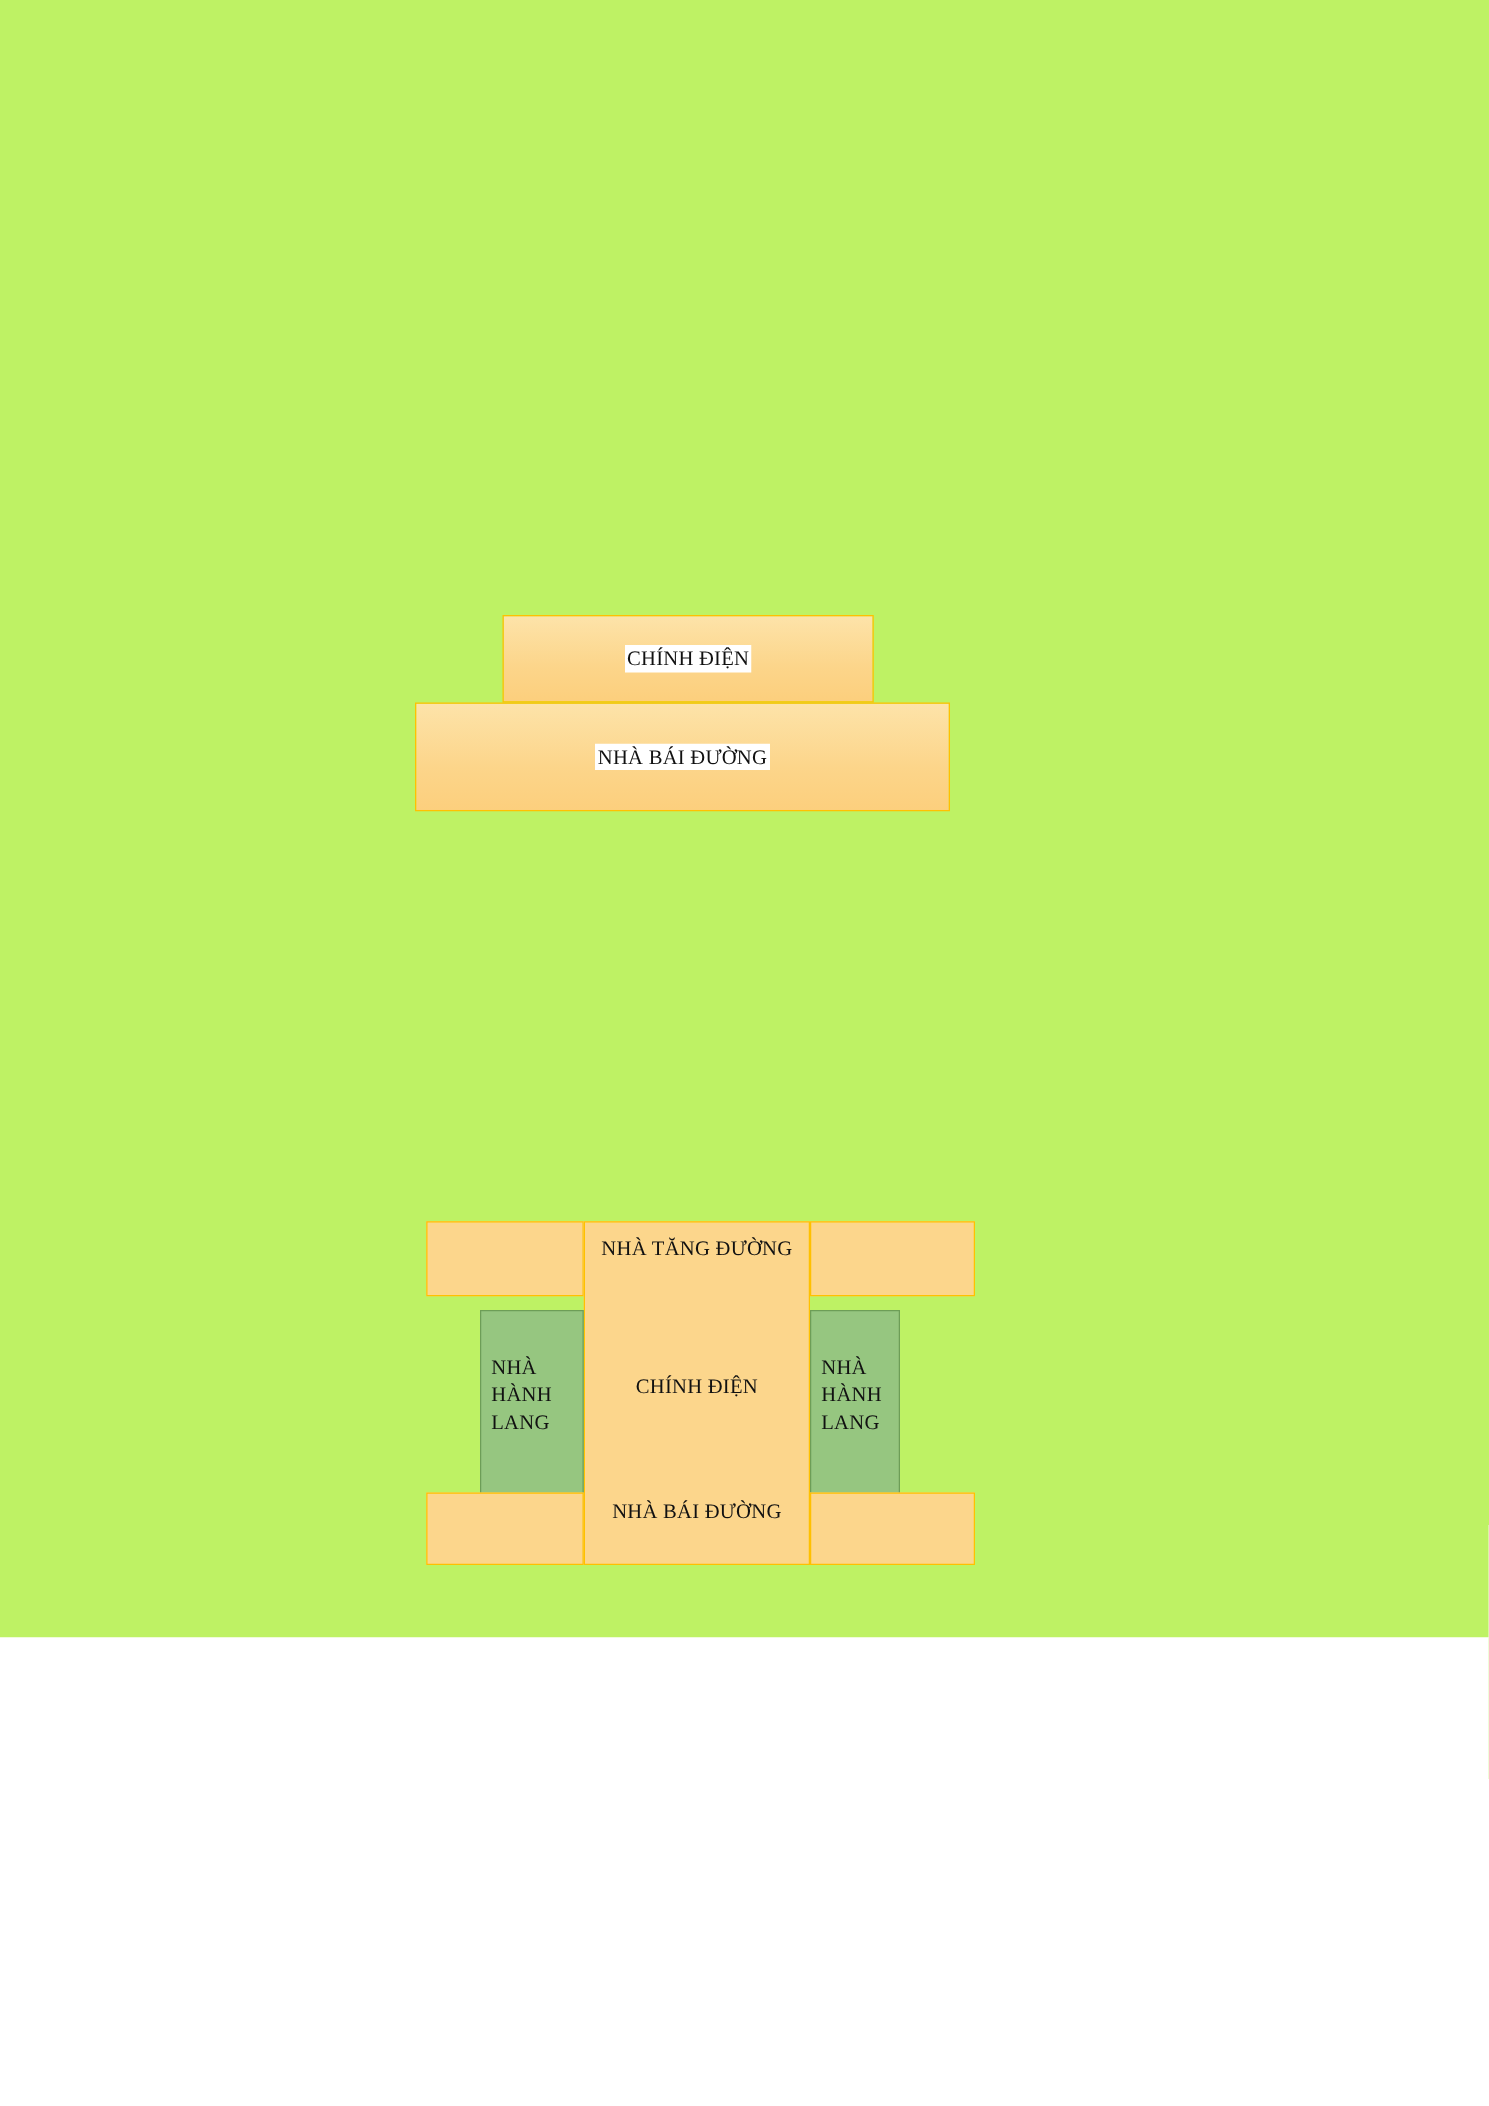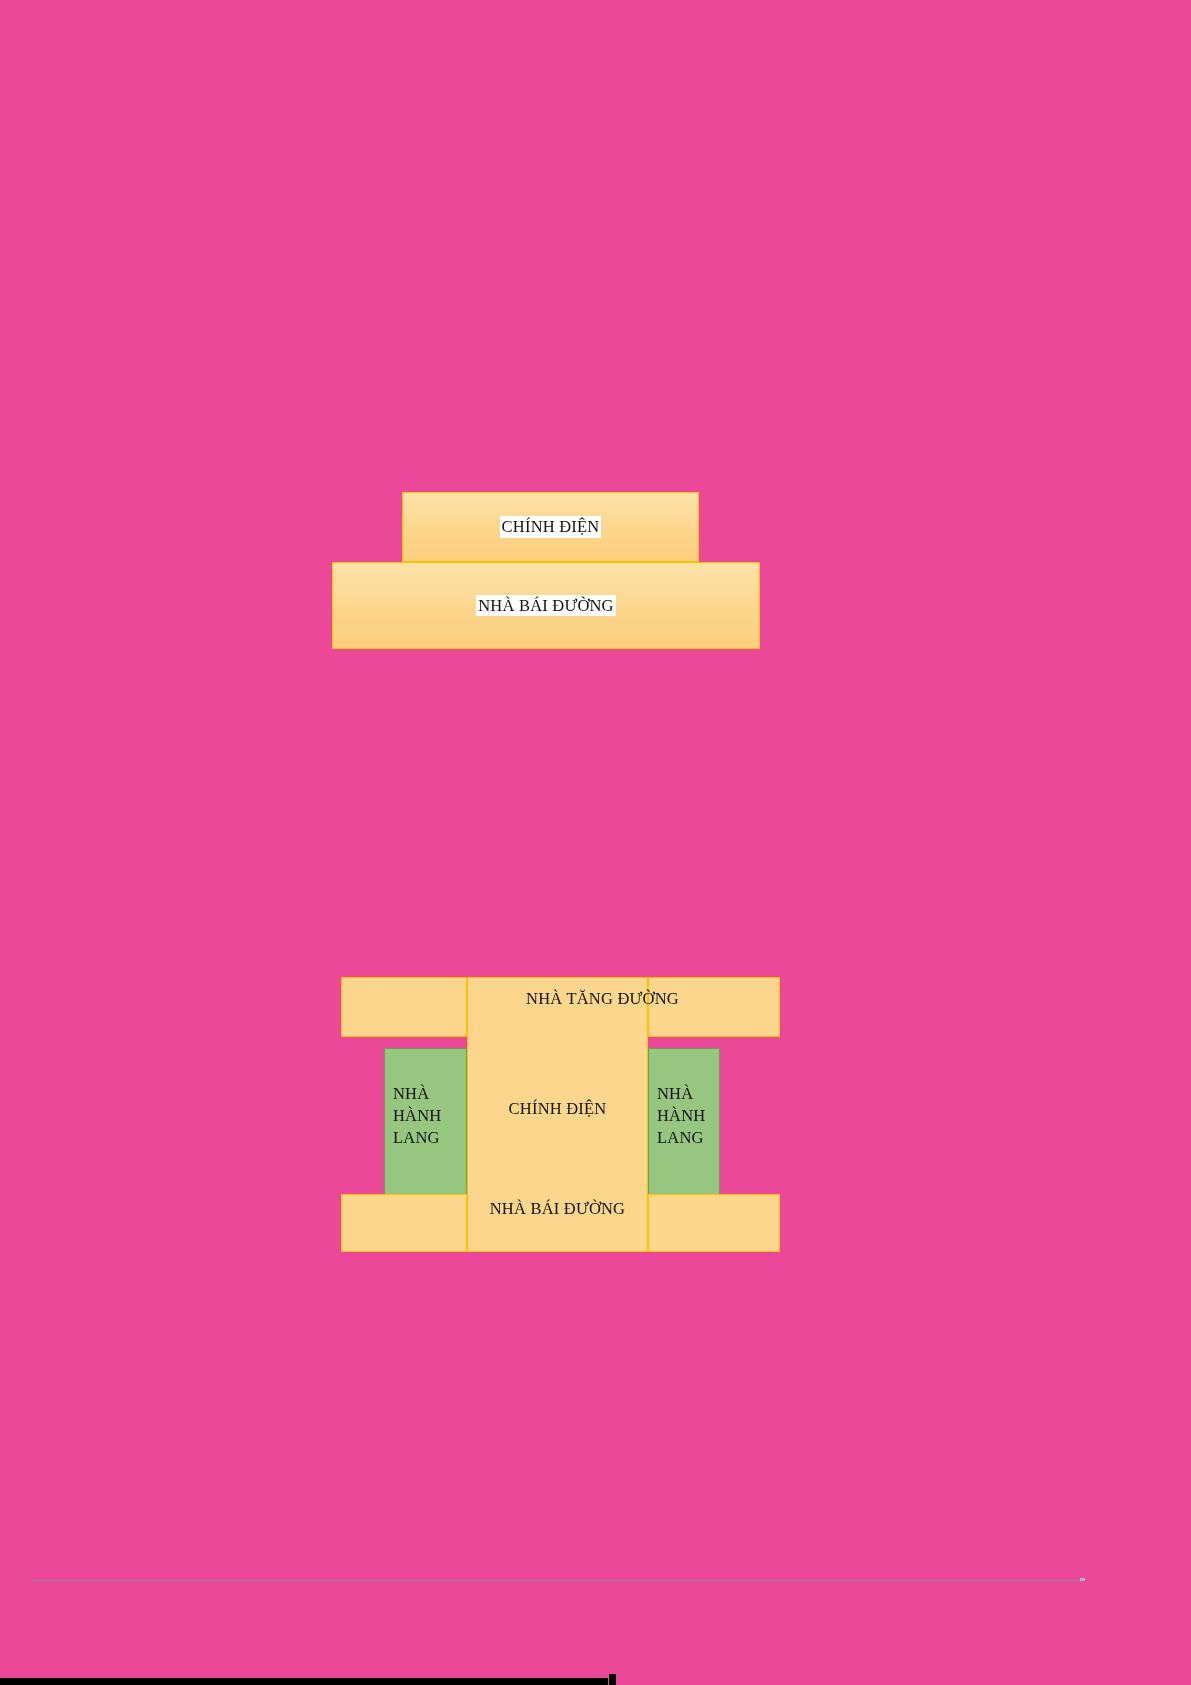--- a/index.html
+++ b/index.html
@@ -10,23 +10,23 @@
   }
   body {
     font-family: "Liberation Serif", "DejaVu Serif", serif;
     color: #000000;
     -webkit-font-smoothing: antialiased;
   }
 
   .page {
     position: relative;
     width: 1191px;
-    height: 1685px;
+    height: 1310px;
     margin: 0 auto;
-    background: #ec4899;
+    background: #bef264;
     overflow: hidden;
   }
 
   
   .shape {
     position: absolute;
     box-sizing: border-box;
     display: flex;
     align-items: center;
     justify-content: center;
@@ -107,21 +107,20 @@
     height: 275px;
     align-items: flex-start;
     padding-top: 12px;
   }
   #fig2-tang-duong-label {
     position: absolute;
     left: 467px;
     top: 988px;
     width: 181px;
     text-align: center;
-    margin-left: 45px;
   }
   #fig2-chinh-dien-label {
     position: absolute;
     left: 467px;
     top: 1098px;
     width: 181px;
     text-align: center;
   }
   #fig2-corridor-left {
     left: 384px;

